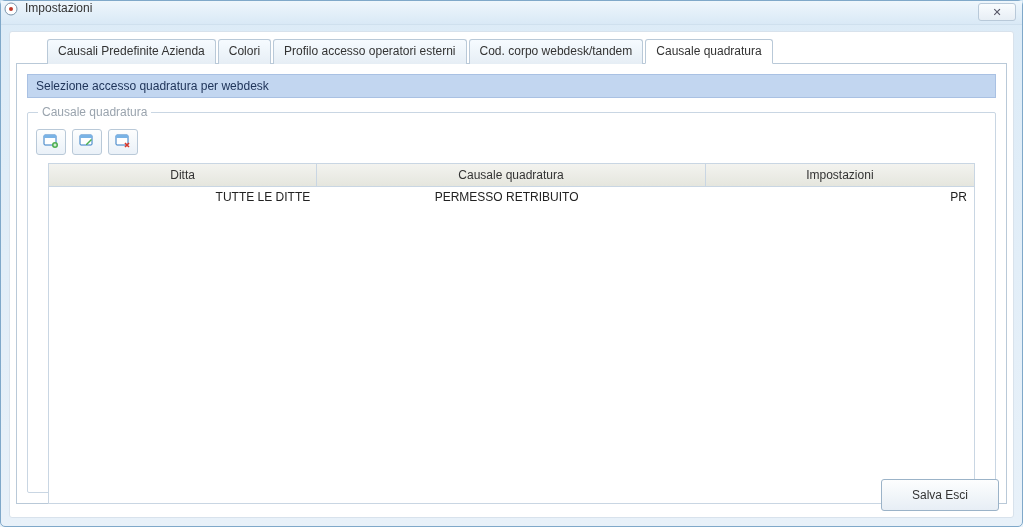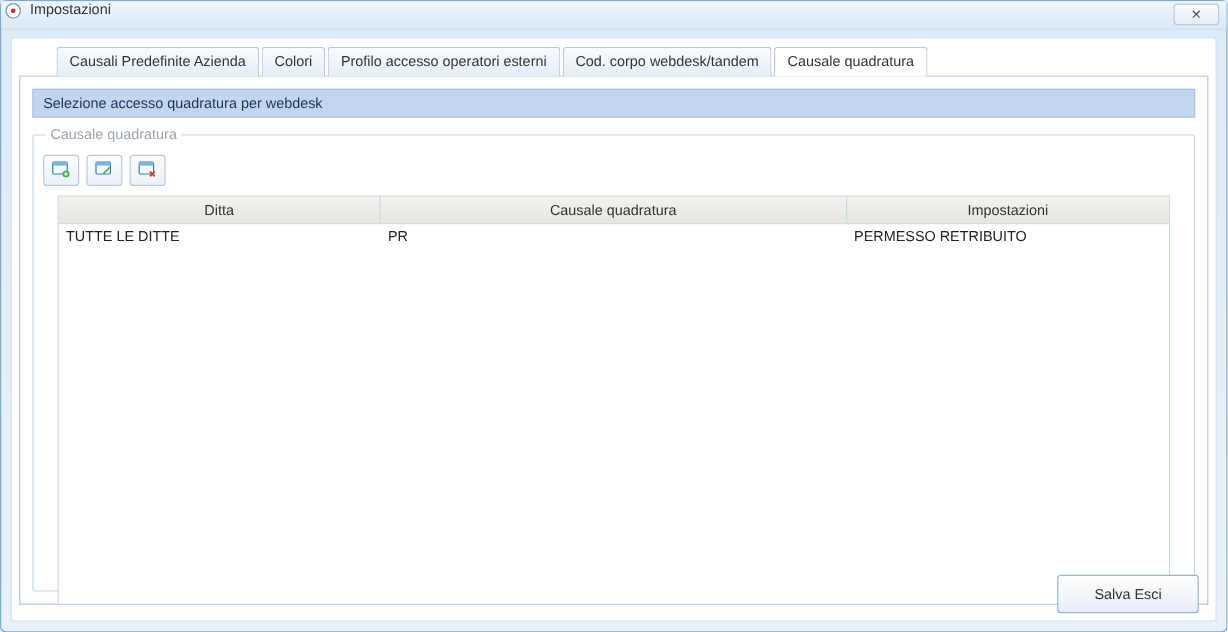--- a/index.html
+++ b/index.html
@@ -141,20 +141,21 @@
     height: 316px;
     overflow: auto;
   }
   .grid-row {
     display: flex;
   }
   .grid-row .gc {
     padding: 3px 6px;
     border-right: 1px solid transparent;
     color: #222;
+    text-align: right;
   }
   .col-ditta { width: 29%; }
   .col-causale { width: 42%; }
   .col-descr { width: 29%; }
   .footer-buttons {
     position: absolute;
     right: 14px; bottom: 6px;
     display: flex; gap: 10px;
   }
   .btn {
@@ -235,22 +236,22 @@
 
         <div class="grid">
           <div class="grid-header">
             <div class="gh col-ditta">Ditta</div>
             <div class="gh col-causale">Causale quadratura</div>
             <div class="gh col-descr">Impostazioni</div>
           </div>
           <div class="grid-body">
             <div class="grid-row">
               <div class="gc col-ditta">TUTTE LE DITTE</div>
+              <div class="gc col-descr">PERMESSO RETRIBUITO</div>
               <div class="gc col-causale">PR</div>
-              <div class="gc col-descr">PERMESSO RETRIBUITO</div>
             </div>
           </div>
         </div>
 
       </div>
 
     </div>
 
     <div class="footer-buttons">
       <div class="btn">Salva Esci</div>

